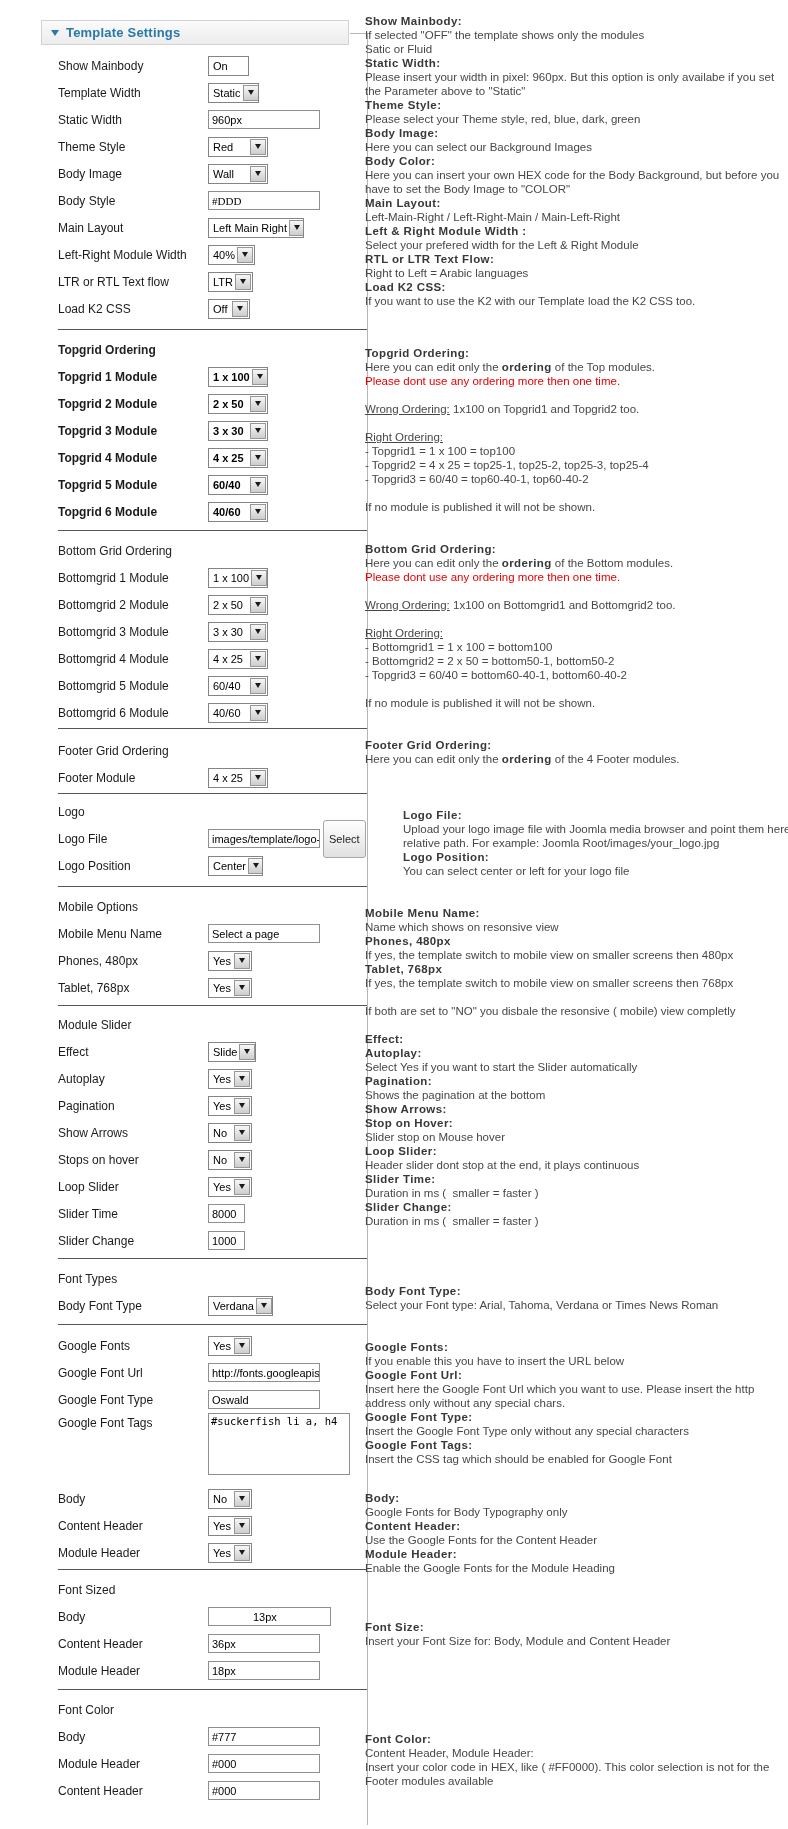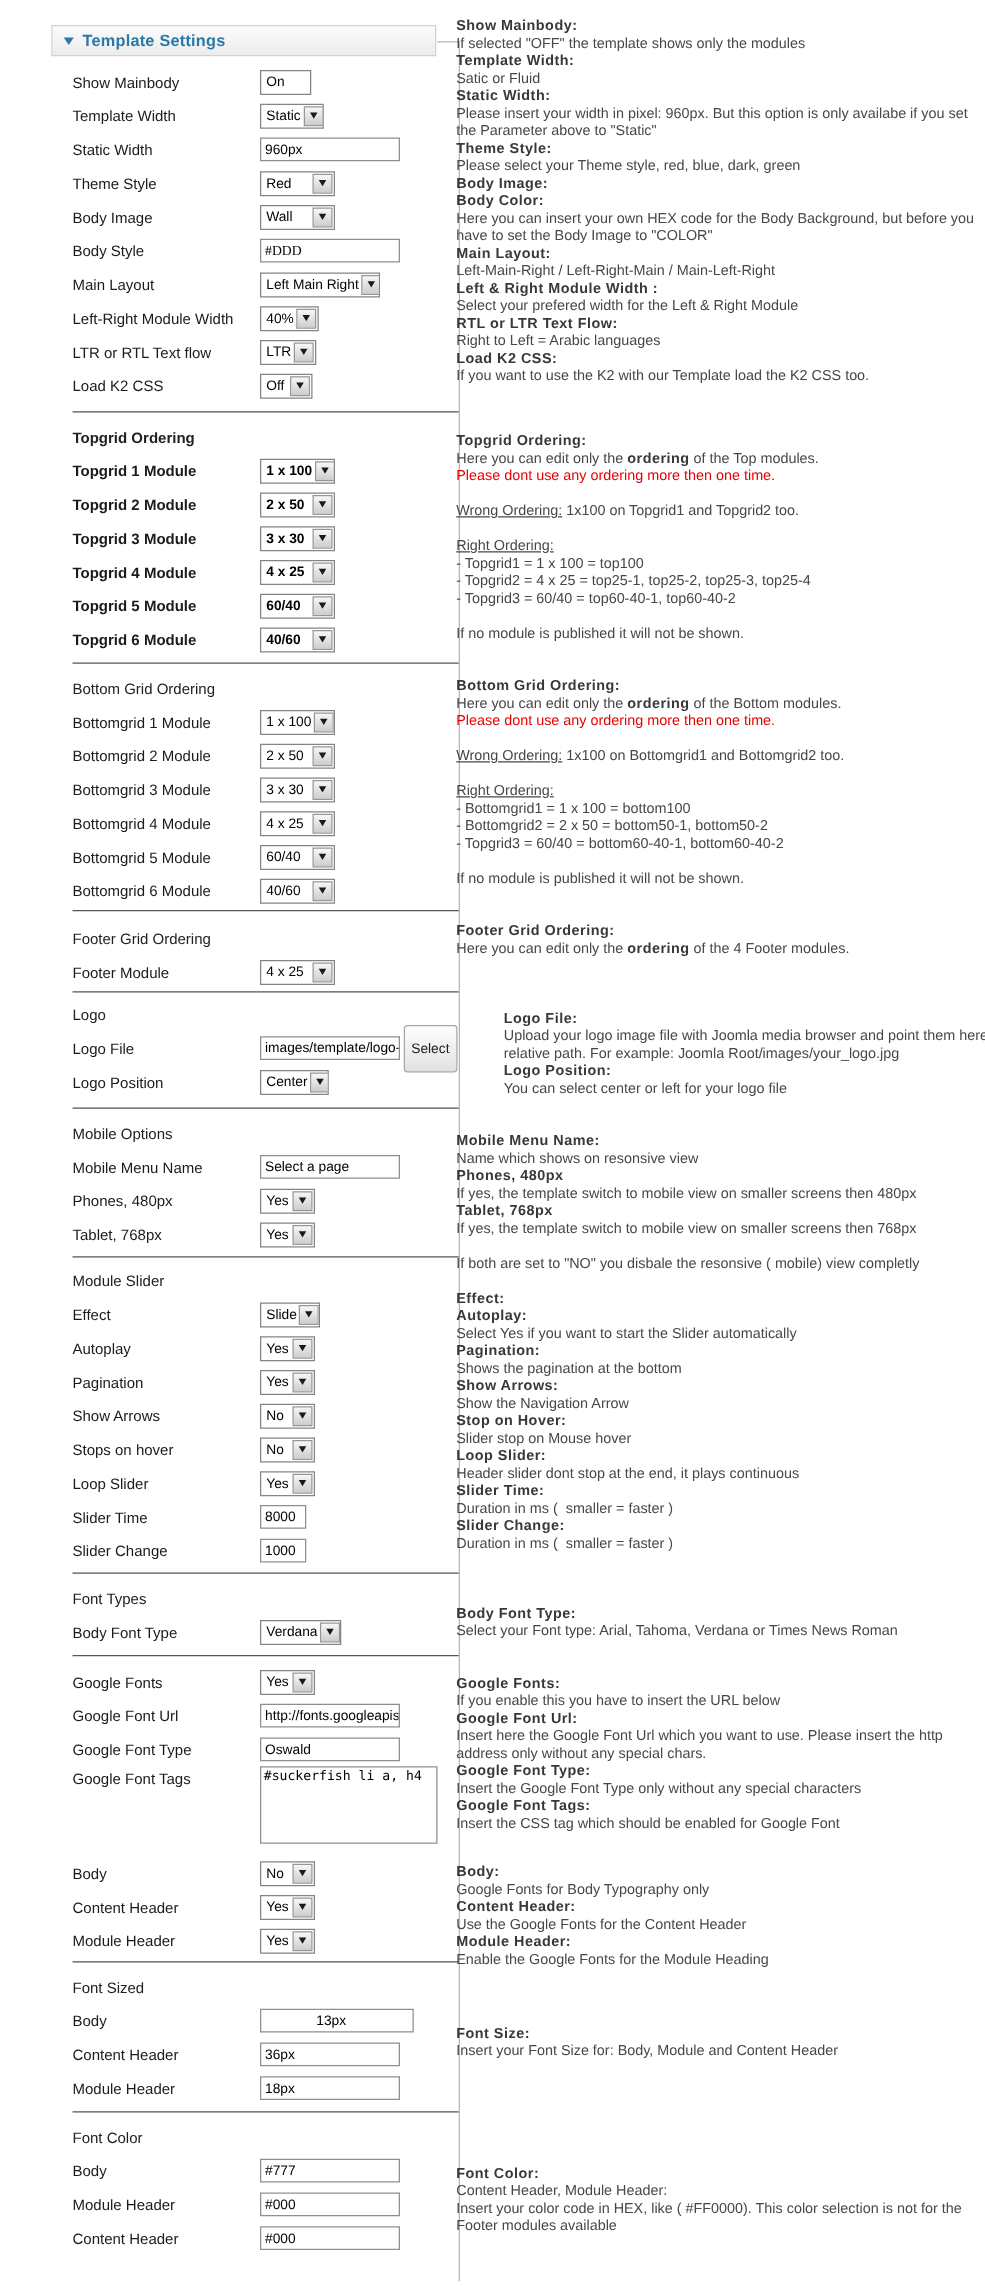--- a/index.html
+++ b/index.html
@@ -414,27 +414,27 @@
         <div class="divider" style="top: 1238px;"></div>
         <div class="divider" style="top: 1304px;"></div>
         <div class="divider" style="top: 1549px;"></div>
         <div class="divider" style="top: 1669px;"></div>
       </div>
   </div>
   <div class="help-col" id="help">
       <div class="hblock" style="top: 14px;">
         <div class="hline"><span class="b">Show Mainbody:</span></div>
         <div class="hline"><span>If selected "OFF" the template shows only the modules</span></div>
-        <div class="hline"><span class="b">Template Width:</span></div>
         <div class="hline"><span>Satic or Fluid</span></div>
         <div class="hline"><span class="b">Static Width:</span></div>
         <div class="hline"><span>Please insert your width in pixel: 960px. But this option is only availabe if you set the Parameter above to "Static"</span></div>
         <div class="hline"><span class="b">Theme Style:</span></div>
         <div class="hline"><span>Please select your Theme style, red, blue, dark, green</span></div>
         <div class="hline"><span class="b">Body Image:</span></div>
+        <div class="hline"><span>Here you can select our Background Images</span></div>
         <div class="hline"><span class="b">Body Color:</span></div>
         <div class="hline"><span>Here you can insert your own HEX code for the Body Background, but before you have to set the Body Image to "COLOR"</span></div>
         <div class="hline"><span class="b">Main Layout:</span></div>
         <div class="hline"><span>Left-Main-Right / Left-Right-Main / Main-Left-Right</span></div>
         <div class="hline"><span class="b">Left &amp; Right Module Width :</span></div>
         <div class="hline"><span>Select your prefered width for the Left &amp; Right Module</span></div>
         <div class="hline"><span class="b">RTL or LTR Text Flow:</span></div>
         <div class="hline"><span>Right to Left = Arabic languages</span></div>
         <div class="hline"><span class="b">Load K2 CSS:</span></div>
         <div class="hline"><span>If you want to use the K2 with our Template load the K2 CSS too.</span></div>
@@ -487,21 +487,20 @@
         <div class="hline"></div>
         <div class="hline"><span>If both are set to "NO" you disbale the resonsive ( mobile) view completly</span></div>
       </div>
       <div class="hblock" style="top: 1032px;">
         <div class="hline"><span class="b">Effect:</span></div>
         <div class="hline"><span class="b">Autoplay:</span></div>
         <div class="hline"><span>Select Yes if you want to start the Slider automatically</span></div>
         <div class="hline"><span class="b">Pagination:</span></div>
         <div class="hline"><span>Shows the pagination at the bottom</span></div>
         <div class="hline"><span class="b">Show Arrows:</span></div>
-        <div class="hline"><span>Show the Navigation Arrow</span></div>
         <div class="hline"><span class="b">Stop on Hover:</span></div>
         <div class="hline"><span>Slider stop on Mouse hover</span></div>
         <div class="hline"><span class="b">Loop Slider:</span></div>
         <div class="hline"><span>Header slider dont stop at the end, it plays continuous</span></div>
         <div class="hline"><span class="b">Slider Time:</span></div>
         <div class="hline"><span>Duration in ms (  smaller = faster )</span></div>
         <div class="hline"><span class="b">Slider Change:</span></div>
         <div class="hline"><span>Duration in ms (  smaller = faster )</span></div>
       </div>
       <div class="hblock" style="top: 1284px;">

